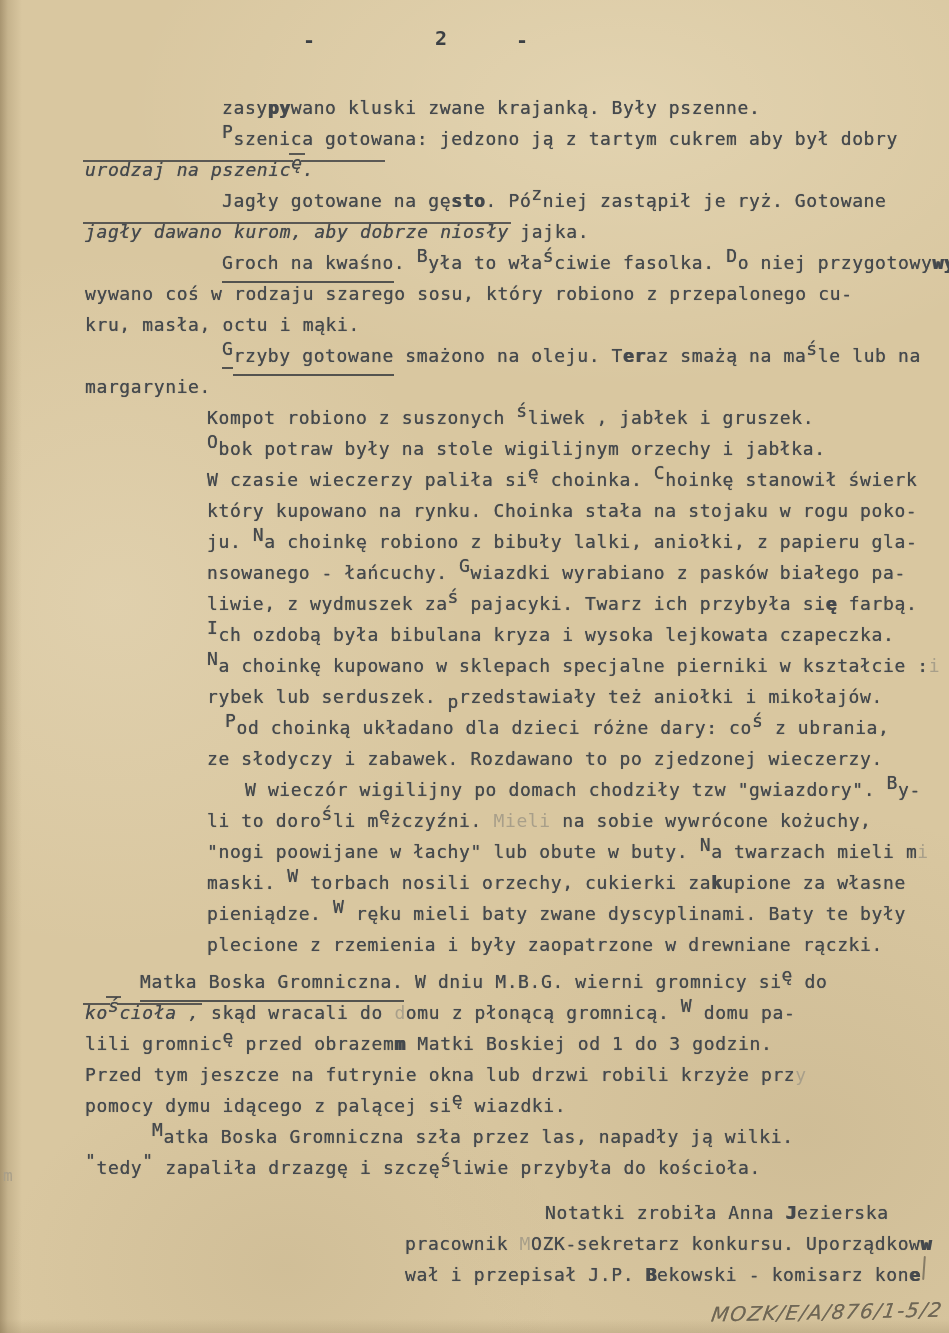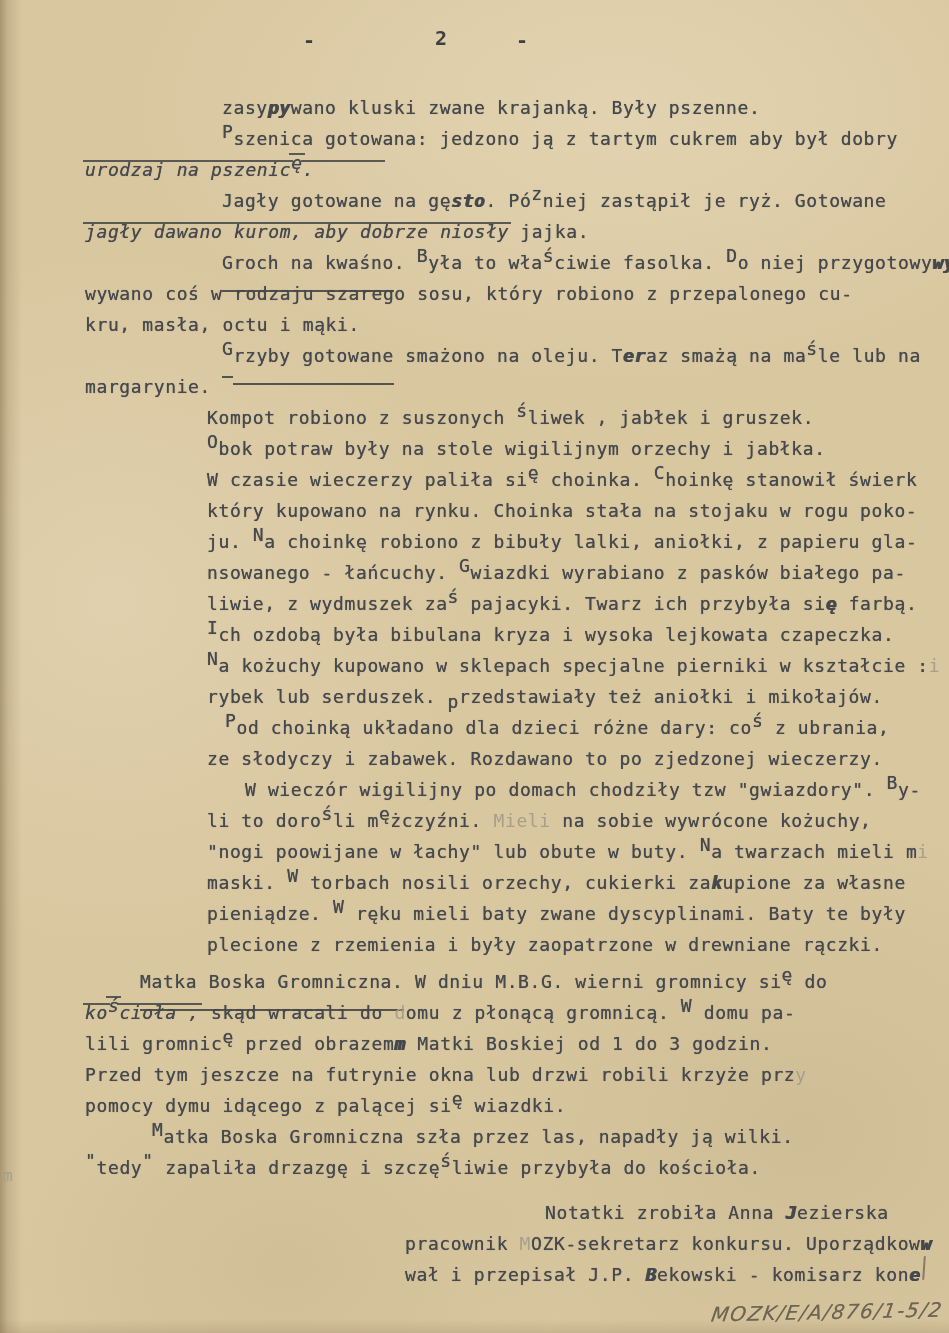--- a/index.html
+++ b/index.html
@@ -37,23 +37,23 @@
   .iC{margin-left:160px;}    
   .iD{margin-left:55px;}     
   .iE{margin-left:67px;}     
   .iF{margin-left:320px;}    
   .iG{margin-left:460px;}    
   .gapA{margin-top:6px;}
   .gapB{margin-top:14px;}
   
   .sup{position:relative;top:-7px;}
   .lo{position:relative;top:5px;}
-  .b{font-weight:bold;text-shadow:0.8px 0 0 currentColor,-0.4px 0 0 rgba(58,62,66,.6);font-style:italic;}
+  .b{font-weight:bold;text-shadow:0.8px 0 0 currentColor,-0.4px 0 0 rgba(58,62,66,.6);}
   .f{color:#a89f8a;text-shadow:none;}
-  .u{border-bottom:2px solid rgba(54,57,61,.82);padding-bottom:17px;}
+  .u{border-bottom:2px solid rgba(54,57,61,.82);padding-bottom:8px;}
   .ov{position:relative;font-style:italic;}
   .ov::before{content:"";position:absolute;left:-2px;right:-2px;top:1px;height:2px;
     background:rgba(54,57,61,.78);}
   .stray-mark{position:absolute;left:3px;top:1166px;font-size:16px;}
   .handwriting{
     position:absolute;left:712px;top:1300px;
     font-family:"DejaVu Sans",sans-serif;font-style:italic;
     font-size:20px;letter-spacing:1.5px;color:#6e6655;
     transform:skewX(-10deg) rotate(-1.2deg);
     text-shadow:0 0 0.5px rgba(110,102,85,.7);
@@ -86,21 +86,21 @@
       <div class="line iB"><span class="sup u">G</span><span class="u">rzyby gotowane</span><span> smażono na oleju. T</span><span class="b">er</span><span>az smażą na ma</span><span class="sup">ś</span><span>le lub na</span></div>
       <div class="line i0"><span>margarynie.</span></div>
       <div class="line iA"><span>Kompot robiono z suszonych </span><span class="sup">ś</span><span>liwek , jabłek i gruszek.</span></div>
       <div class="line iA"><span class="sup">O</span><span>bok potraw były na stole wigilijnym orzechy i jabłka.</span></div>
       <div class="line iA"><span>W czasie wieczerzy paliła si</span><span class="sup">ę</span><span> choinka. </span><span class="sup">C</span><span>hoinkę stanowił świerk</span></div>
       <div class="line iA"><span>który kupowano na rynku. Choinka stała na stojaku w rogu poko-</span></div>
       <div class="line iA"><span>ju. </span><span class="sup">N</span><span>a choinkę robiono z bibuły lalki, aniołki, z papieru gla-</span></div>
       <div class="line iA"><span>nsowanego - łańcuchy. </span><span class="sup">G</span><span>wiazdki wyrabiano z pasków białego pa-</span></div>
       <div class="line iA"><span>liwie, z wydmuszek za</span><span class="sup">ś</span><span> pajacyki. Twarz ich przybyła si</span><span class="b">ę</span><span> farbą.</span></div>
       <div class="line iA"><span class="sup">I</span><span>ch ozdobą była bibulana kryza i wysoka lejkowata czapeczka.</span></div>
-      <div class="line iA"><span class="sup">N</span><span>a kożuchy kupowano w sklepach specjalne pierniki w kształcie :</span><span class="f">i</span></div>
+      <div class="line iA"><span class="sup">N</span><span>a choinkę kupowano w sklepach specjalne pierniki w kształcie :</span><span class="f">i</span></div>
       <div class="line iA"><span>rybek lub serduszek. </span><span class="lo">p</span><span>rzedstawiały też aniołki i mikołajów.</span></div>
       <div class="line iB2"><span class="sup">P</span><span>od choinką układano dla dzieci różne dary: co</span><span class="sup">ś</span><span> z ubrania,</span></div>
       <div class="line iA"><span>ze słodyczy i zabawek. Rozdawano to po zjedzonej wieczerzy.</span></div>
       <div class="line iC"><span>W wieczór wigilijny po domach chodziły tzw "gwiazdory". </span><span class="sup">B</span><span>y-</span></div>
       <div class="line iA"><span>li to doro</span><span class="sup">ś</span><span>li m</span><span class="sup">ę</span><span>żczyźni. </span><span class="f">Mieli</span><span> na sobie wywrócone kożuchy,</span></div>
       <div class="line iA"><span>"nogi poowijane w łachy" lub obute w buty. </span><span class="sup">N</span><span>a twarzach mieli m</span><span class="f">i</span></div>
       <div class="line iA"><span>maski. </span><span class="sup">W</span><span> torbach nosili orzechy, cukierki za</span><span class="b">k</span><span>upione za własne</span></div>
       <div class="line iA"><span>pieniądze. </span><span class="sup">W</span><span> ręku mieli baty zwane dyscyplinami. Baty te były</span></div>
       <div class="line iA"><span>plecione z rzemienia i były zaopatrzone w drewniane rączki.</span></div>
       <div class="line iD gapA"><span class="u">Matka Boska Gromniczna.</span><span> W dniu M.B.G. wierni gromnicy si</span><span class="sup">ę</span><span> do</span></div>

